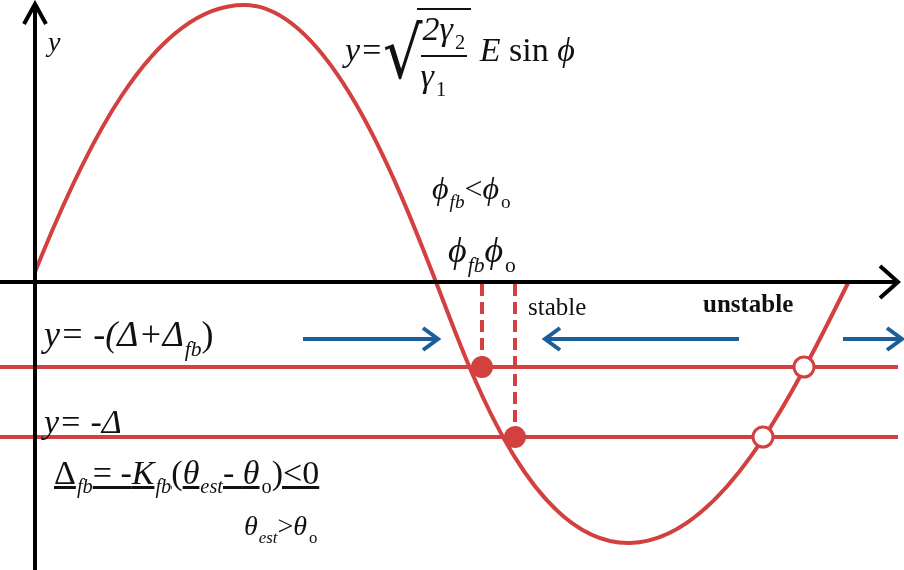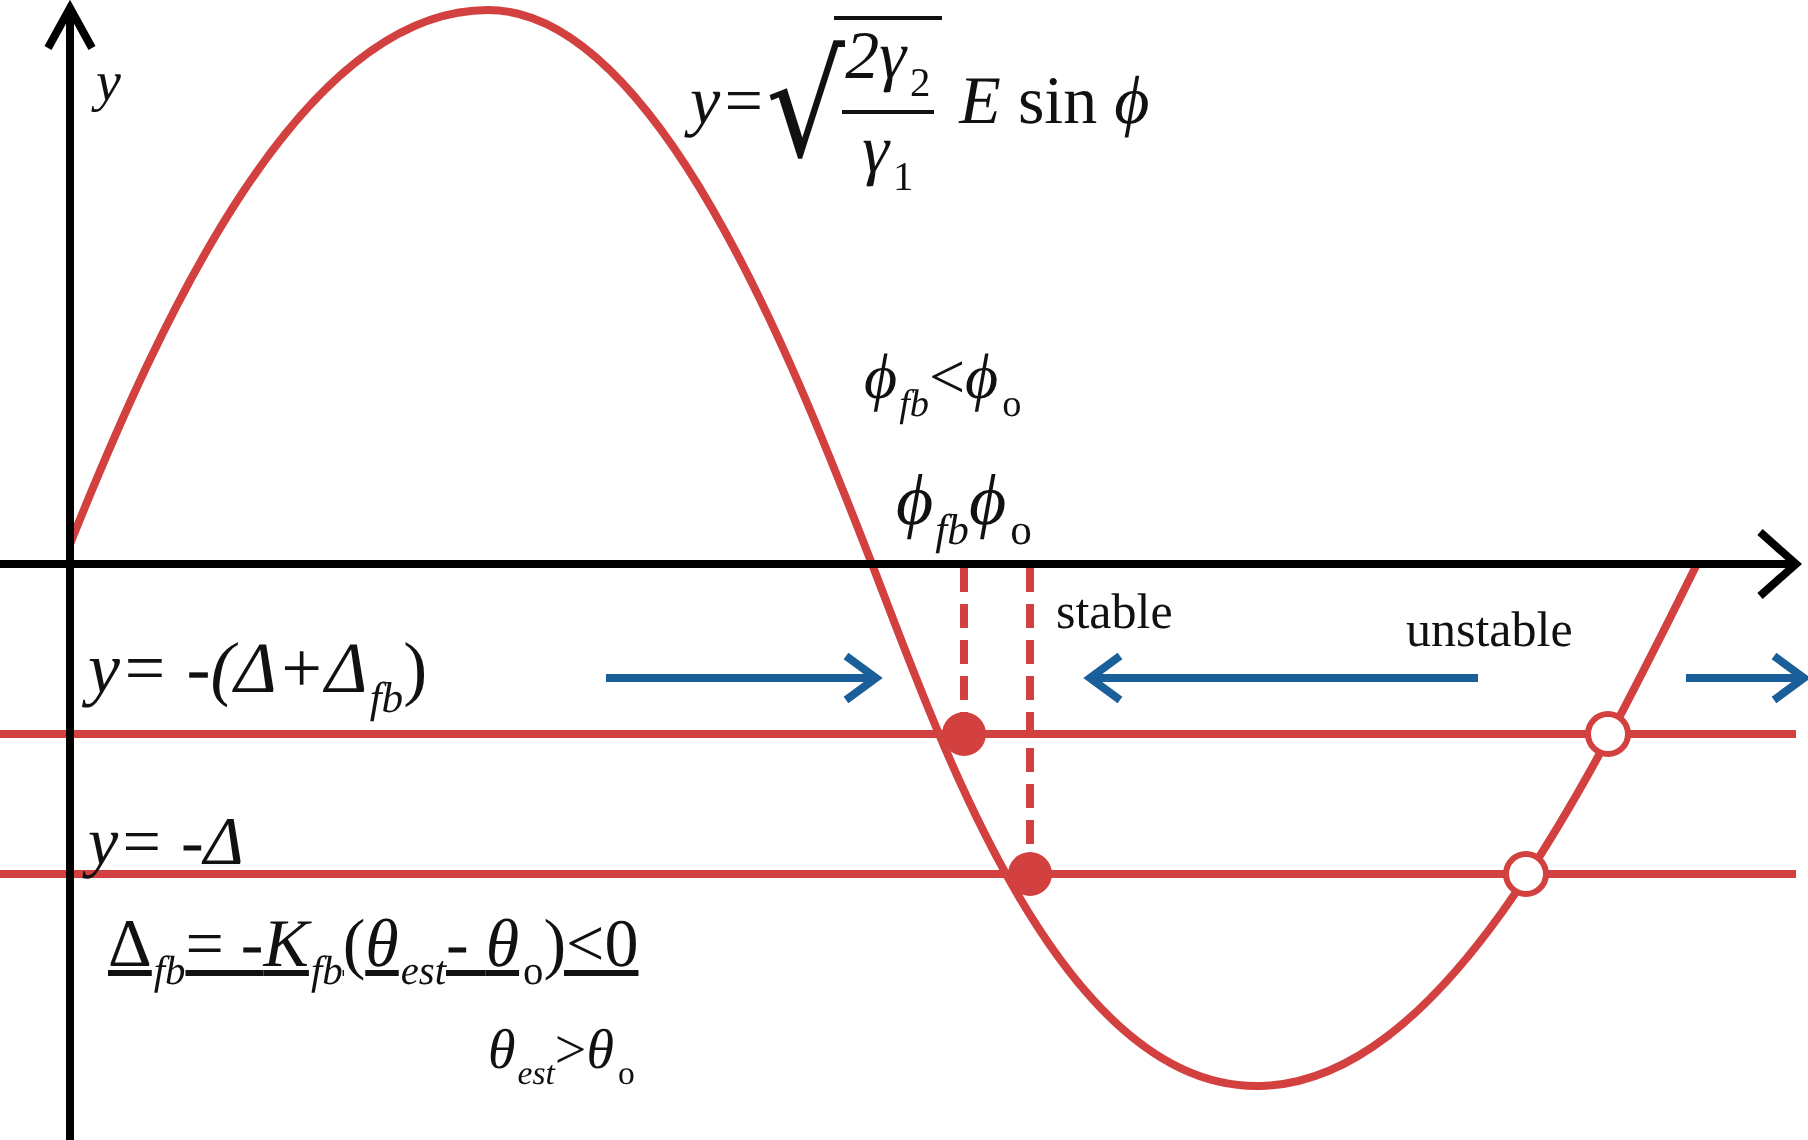--- a/index.html
+++ b/index.html
@@ -2,21 +2,21 @@
 <html><head>
   <meta charset="utf-8">
   <style>
     html, body { margin: 0; padding: 0; background: #ffffff; }
     body { width: 904px; height: 570px; position: relative; overflow: hidden; font-family: "DejaVu Serif", "Liberation Serif", serif; color: #111; }
     svg.diagram { position: absolute; left: 0; top: 0; }
     .lbl { position: absolute; white-space: nowrap; font-family: "Liberation Serif", "DejaVu Serif", serif; color: #111; line-height: 1; }
     .it { font-style: italic; }
     .sub { font-size: 0.6em; vertical-align: -0.45em; font-style: italic; margin-left: 1px; }
     .subo { font-size: 0.6em; vertical-align: -0.45em; margin-left: 2px; font-style: normal; }
-    .frac { display: inline-block; vertical-align: middle; text-align: center; margin: 0 4px; }
+    .frac { display: inline-block; vertical-align: middle; margin: 0 4px; }
     .frac .num { display: block; border-bottom: 2px solid #111; padding: 0 2px 2px; }
     .frac .den { display: block; padding-top: 2px; }
     .sqrt-sign { font-size: 62px; display: inline-block; vertical-align: middle; transform: scaleY(1.15); font-family: "DejaVu Serif", serif; font-weight: 300; }
     .sqrt-body { display: inline-block; vertical-align: middle; border-top: 2px solid #111; padding-top: 2px; margin-left: -6px; }
   </style>
 </head>
 <body>
 
 <svg class="diagram" width="904" height="570" viewBox="0 0 904 570" xmlns="http://www.w3.org/2000/svg">
 
@@ -62,21 +62,21 @@
 </div>
 
 <div class="lbl" style="left:432px; top:172px; font-size:32px;">
   <span class="it">ϕ</span><span class="sub">fb</span><span>&lt;</span><span class="it">ϕ</span><span class="subo">o</span>
 </div>
 <div class="lbl" style="left:448px; top:232px; font-size:36px;">
   <span class="it">ϕ</span><span class="sub">fb</span><span class="it">ϕ</span><span class="subo">o</span>
 </div>
 
 <div class="lbl" style="left:528px; top:294px; font-size:25px;">stable</div>
-<div class="lbl" style="left:703px; top:303px; font-size:25px;">unstable</div>
+<div class="lbl" style="left:703px; top:291px; font-size:25px;font-weight:bold;">unstable</div>
 
 <div class="lbl" style="left:44px; top:316px; font-size:36px;">
   <span class="it">y= -(Δ+Δ</span><span class="sub">fb</span><span>)</span>
 </div>
 <div class="lbl it" style="left:44px; top:388px; font-size:34px;margin-top:17px;">y= -Δ</div>
 
 <div class="lbl" style="left:54px; top:456px; font-size:34px;text-decoration:underline;">
   <span>Δ</span><span class="sub">fb</span><span>= -</span><span class="it">K</span><span class="sub">fb</span><span>(</span><span class="it">θ</span><span class="sub">est</span><span>- </span><span class="it">θ</span><span class="subo">o</span><span>)&lt;0</span>
 </div>
 <div class="lbl" style="left:244px; top:512px; font-size:28px;">

